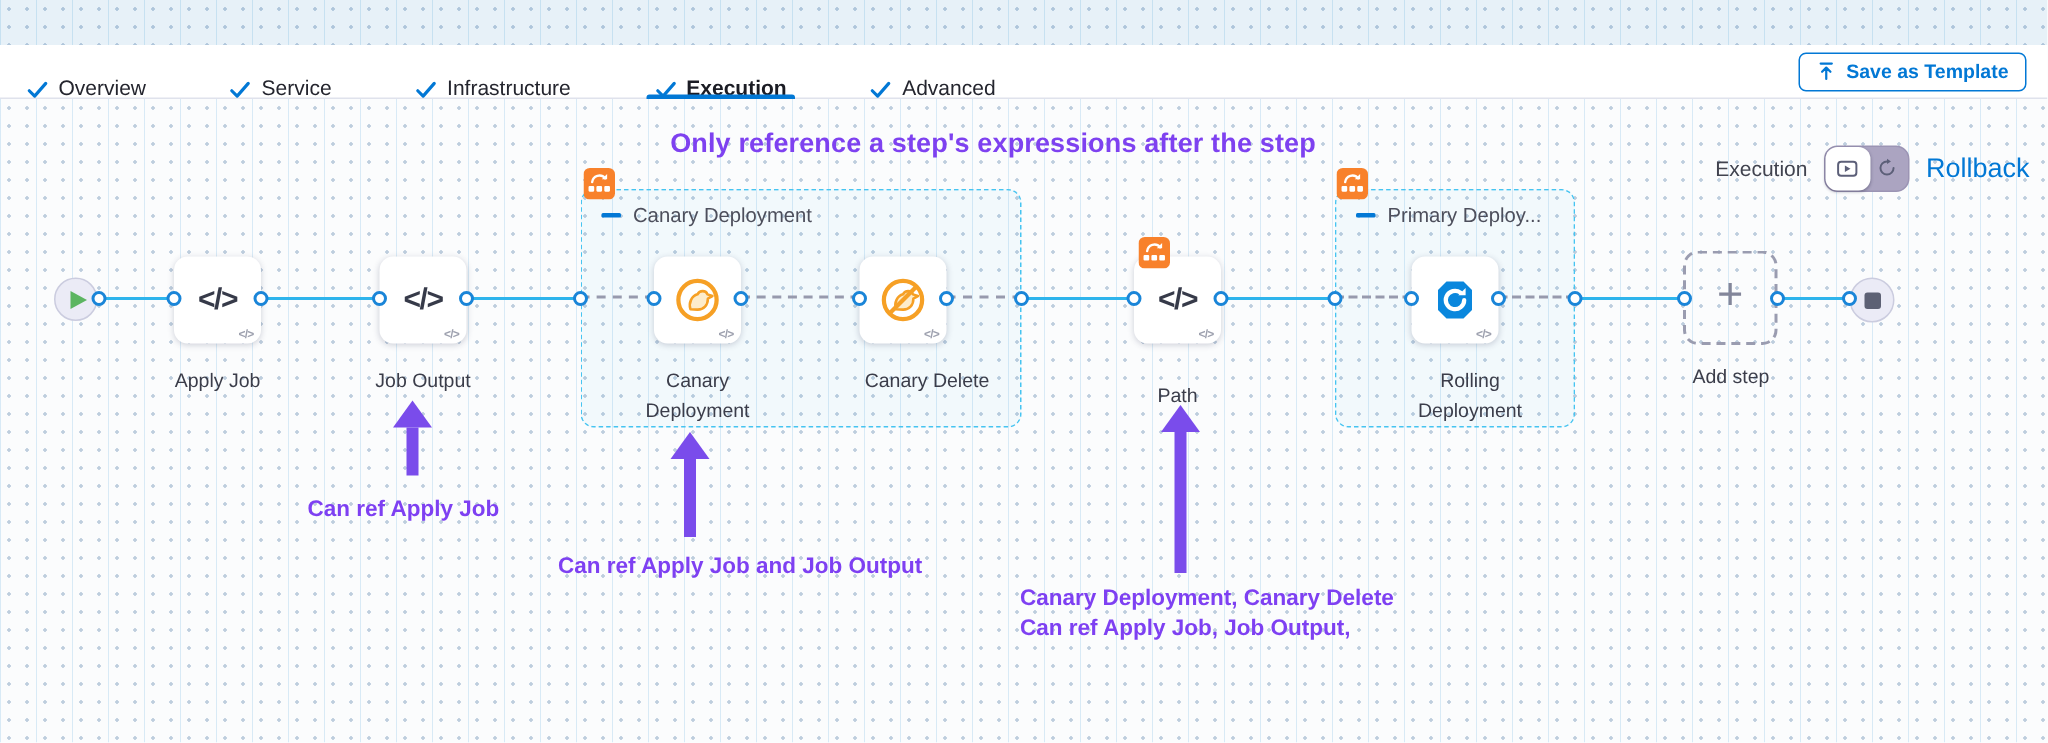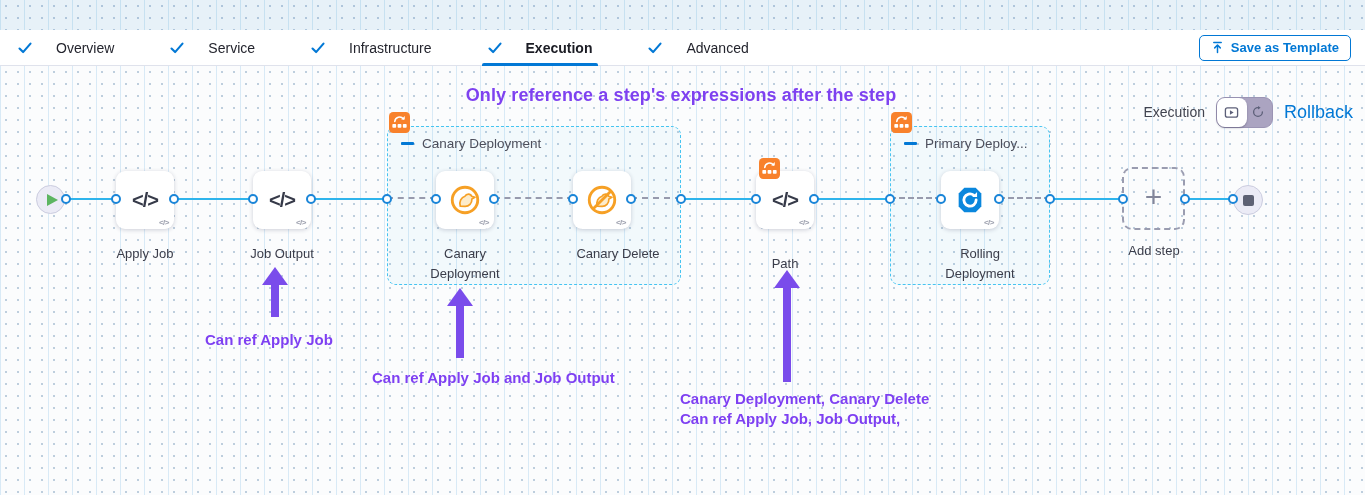--- a/index.html
+++ b/index.html
@@ -22,39 +22,39 @@
       radial-gradient(circle, rgba(120,155,190,.5) 1px, transparent 1.4px);
     background-size: 24px 100%, 12px 12px;
   }
 
   
   .tabbar {
     position:absolute; left:0; top:30px; width:1365px; height:36px;
     background:#fff; border-bottom:1px solid #dfe2ec;
     display:flex; align-items:center; padding-left:18px;
   }
-  .tab { position:relative; height:36px; display:flex; align-items:center; gap:24px;
+  .tab { position:relative; height:36px; display:flex; align-items:flex-end; gap:7px;
          margin-right:56px; cursor:pointer; }
   .tab-label { font-size:14px; font-weight:500; color:#24252e; white-space:nowrap; }
   .tab.active .tab-label { font-weight:700; color:#1b1c24; }
   .tab-underline { position:absolute; left:-6px; right:-6px; bottom:0; height:3px; background:#0278d5; border-radius:2px 2px 0 0; }
   .check-icon { display:flex; align-items:center; }
 
   .save-btn {
     margin-left:auto; margin-right:14px; height:26px; padding:0 11px;
     border:1px solid #0278d5; border-radius:5px; background:#fff;
     display:flex; align-items:center; gap:7px; cursor:pointer;
   }
   .save-btn span { color:#0278d5; font-size:13px; font-weight:700; white-space:nowrap; }
 
   
   .canvas { position:absolute; left:0; top:66px; width:1365px; height:429px; }
 
   .annotation-title {
-    position:absolute; left:388px; top:19px; width:586px; text-align:center;
+    position:absolute; left:369px; top:19px; width:586px; text-align:center;
     font-size:18px; font-weight:700; color:#7e41f0; letter-spacing:.1px;
   }
 
   
   .mode-row { position:absolute; right:12px; top:30px; height:32px; display:flex; align-items:center; gap:11px; }
   .mode-exec-label { font-size:14px; color:#41434f; }
   .mode-toggle { width:57px; height:31px; background:#aba4c1; border:1px solid #9b94b4;
                  border-radius:9px; position:relative; cursor:pointer; }
   .mode-seg-left { position:absolute; left:0; top:0; width:30px; height:29px; background:#fff;
                    border-radius:8px; box-shadow:0 1px 2px rgba(40,40,70,.35);

